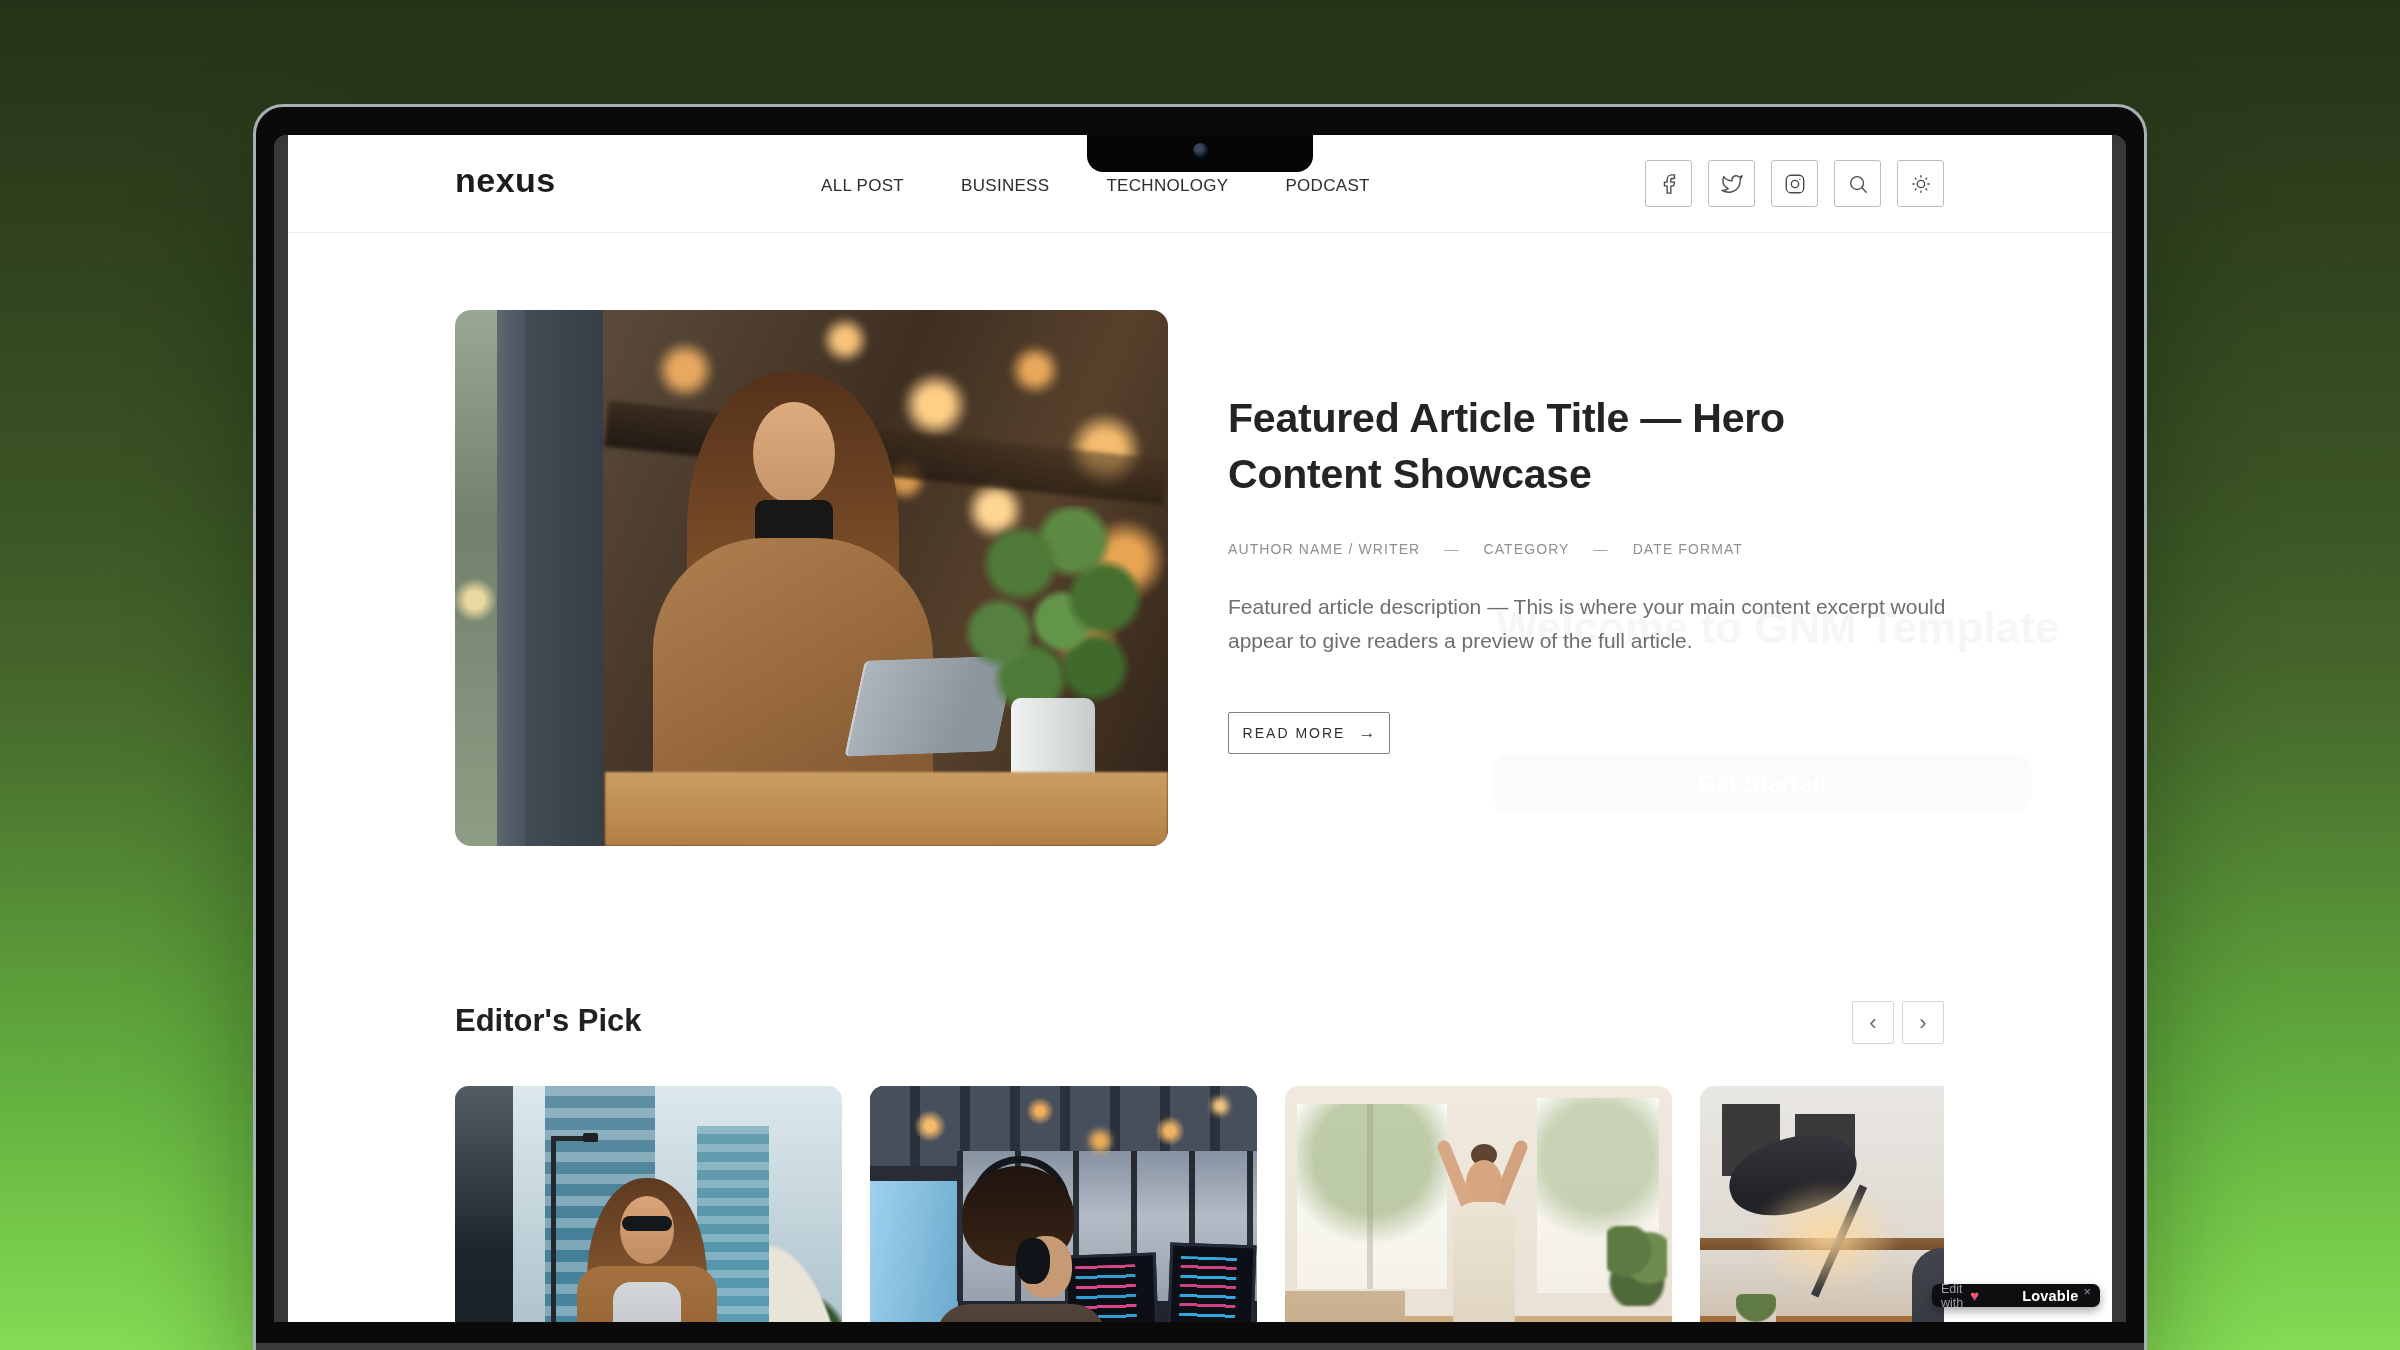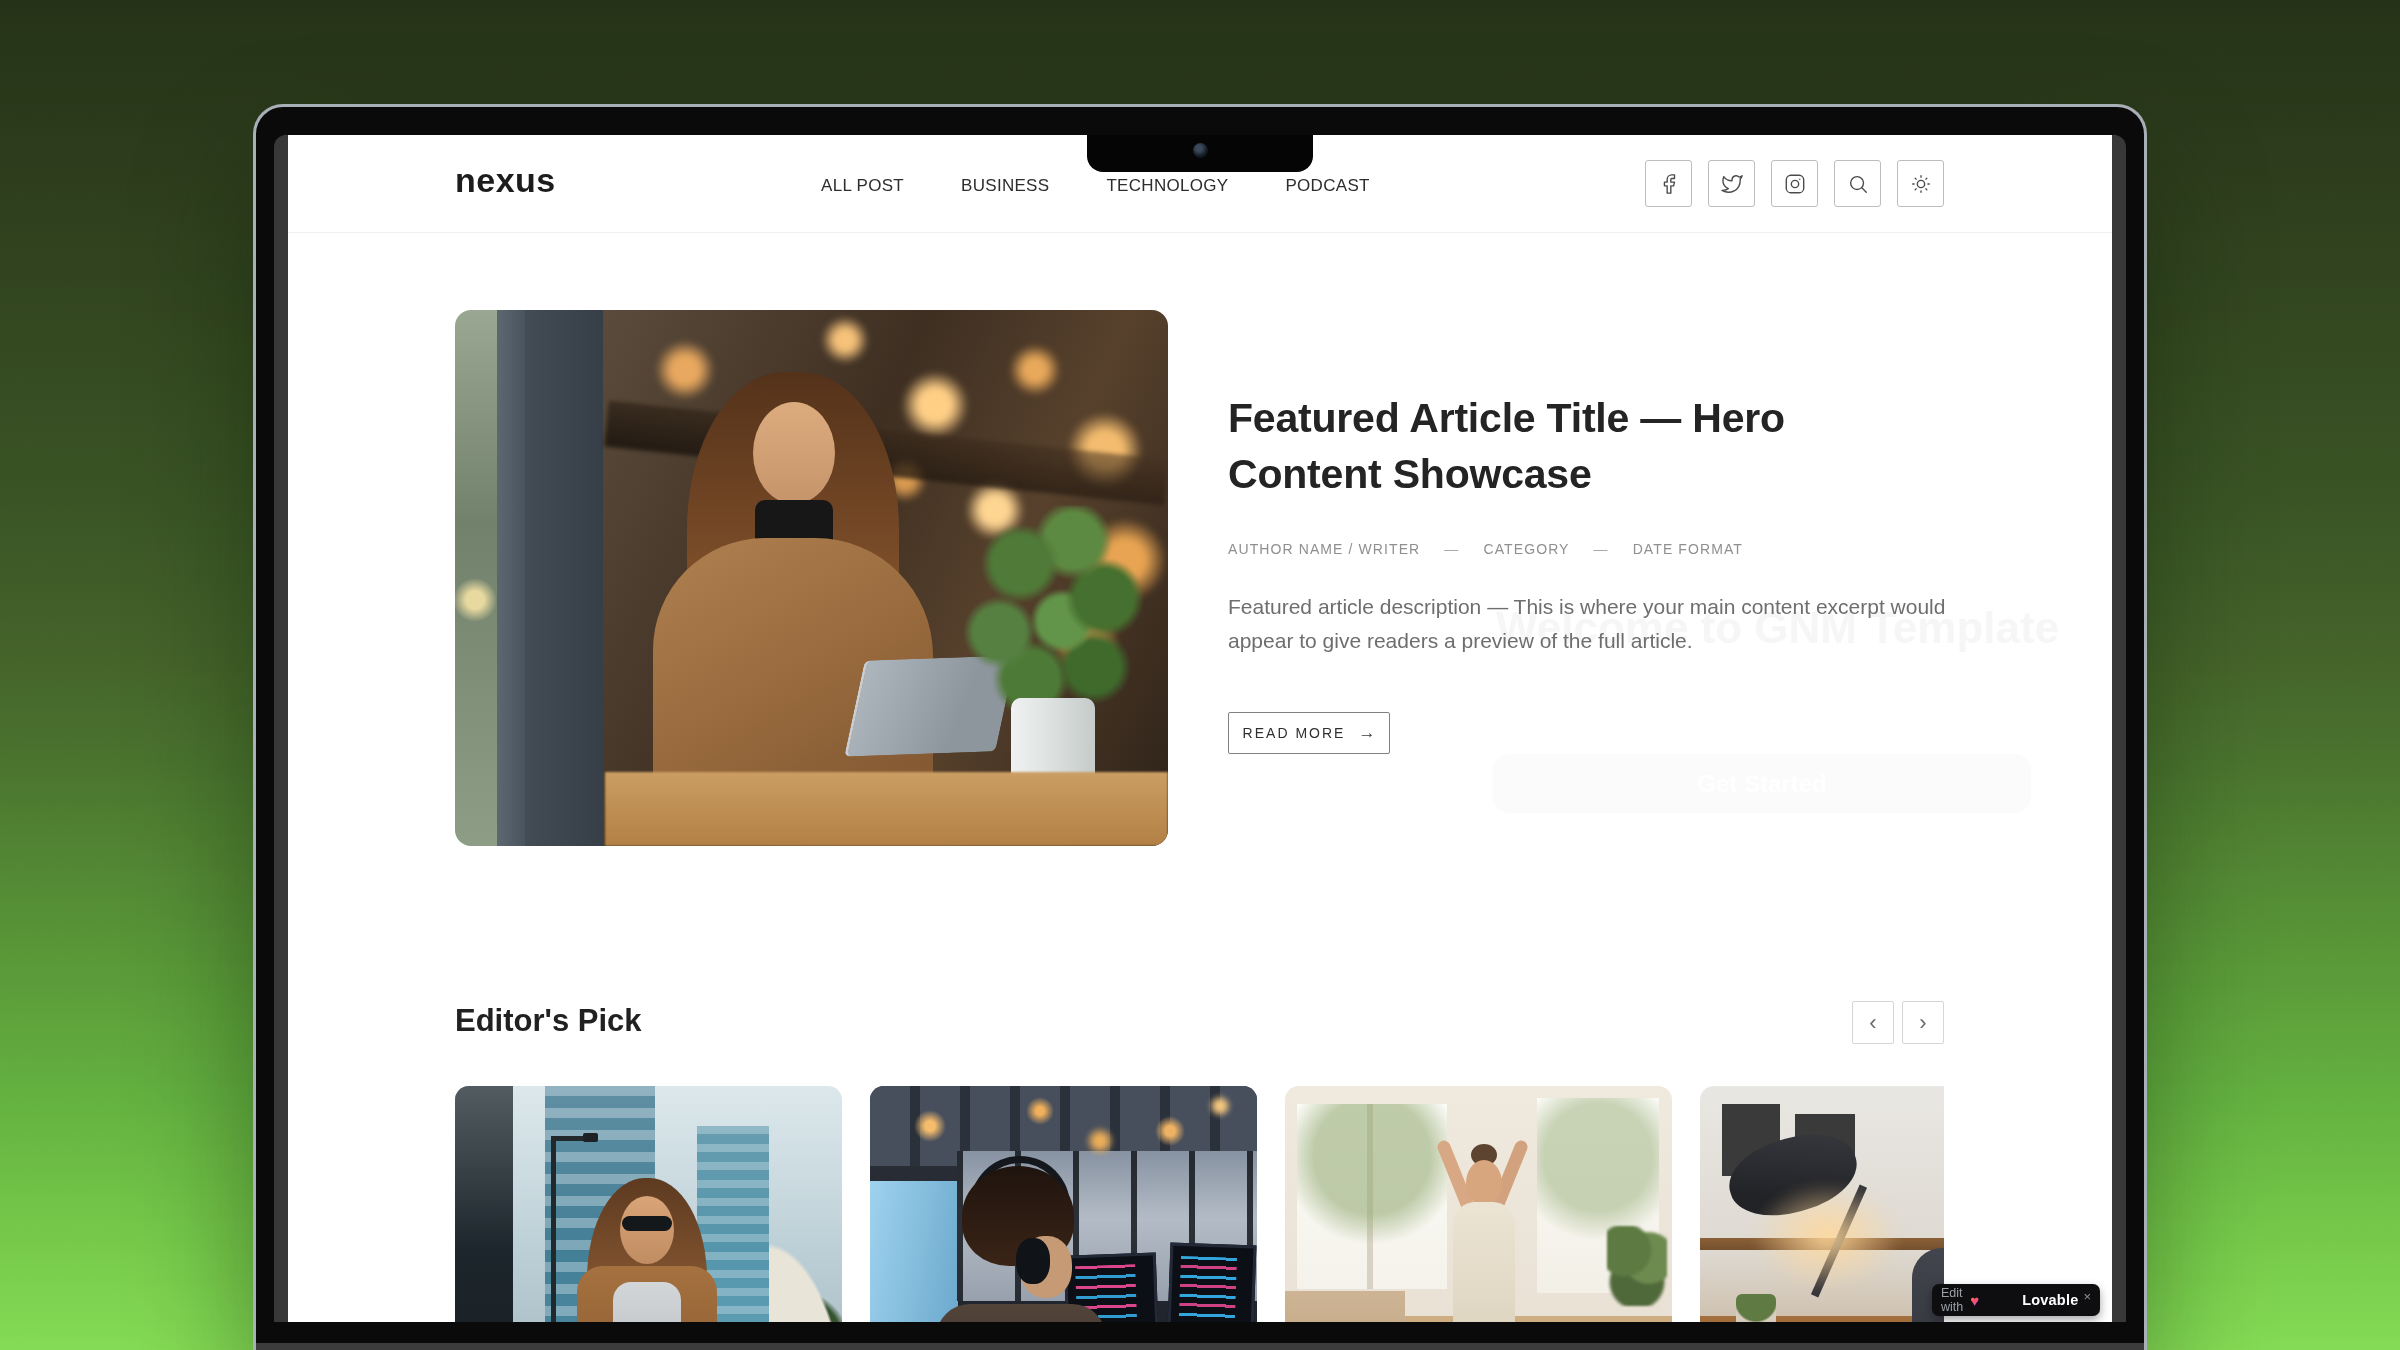--- a/index.html
+++ b/index.html
@@ -147,21 +147,21 @@
       linear-gradient(#d8d8d4,#c8c8c2) 29px 25px/44px 58px no-repeat,
       linear-gradient(#3a3a3a,#3a3a3a) 95px 28px/60px 54px no-repeat,
       linear-gradient(#d8d8d4,#c8c8c2) 102px 35px/46px 40px no-repeat,
       linear-gradient(#8a6038,#75502e) 0 152px/260px 12px no-repeat,
       linear-gradient(180deg,#a4703d,#7d5126) 0 230px/387px 70px no-repeat,
       linear-gradient(180deg,#e9e7e3,#ded9d1 55%,#bfa98e);
   }
 
   
   .lovable {
-    position:absolute; left:1644px; top:1149px; width:168px; height:32px; z-index:50;
+    position:absolute; left:1644px; top:1149px; width:168px; height:23px; z-index:50;
     background:#0e0e10; border-radius:7px; display:flex; align-items:center; gap:5px;
     padding:0 9px; cursor:pointer; box-shadow:0 4px 10px rgba(0,0,0,.35);
   }
   .lovable .prefix { font-size:12.5px; color:#9aa0a8; }
   .lovable .heart {
     font-size:15px; line-height:1;
     background:linear-gradient(140deg,#ffa63d 5%,#ff4d6d 50%,#a855f7 95%);
     -webkit-background-clip:text; background-clip:text; color:transparent;
   }
   .lovable .brand { font-size:14.5px; font-weight:700; color:#ffffff; letter-spacing:.2px;margin-left:38px; }

